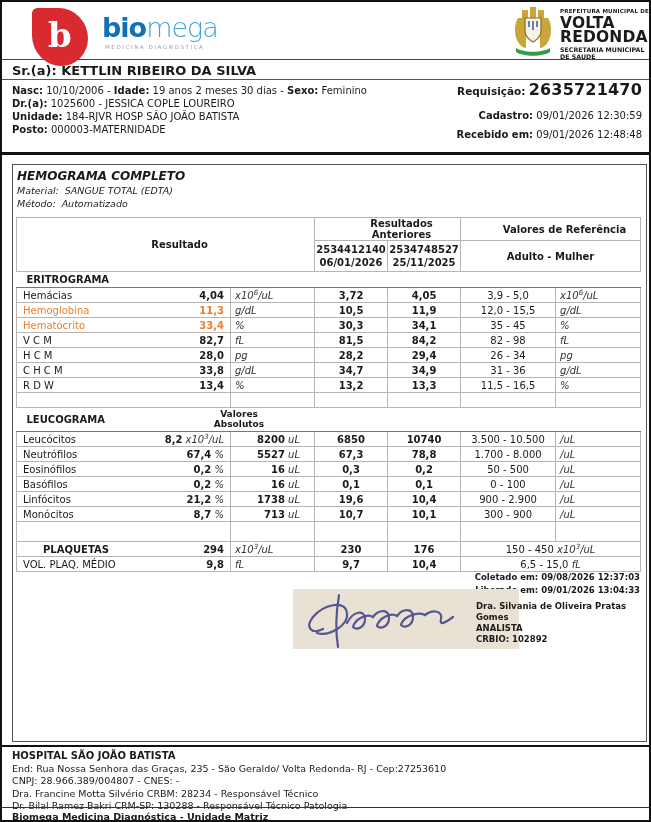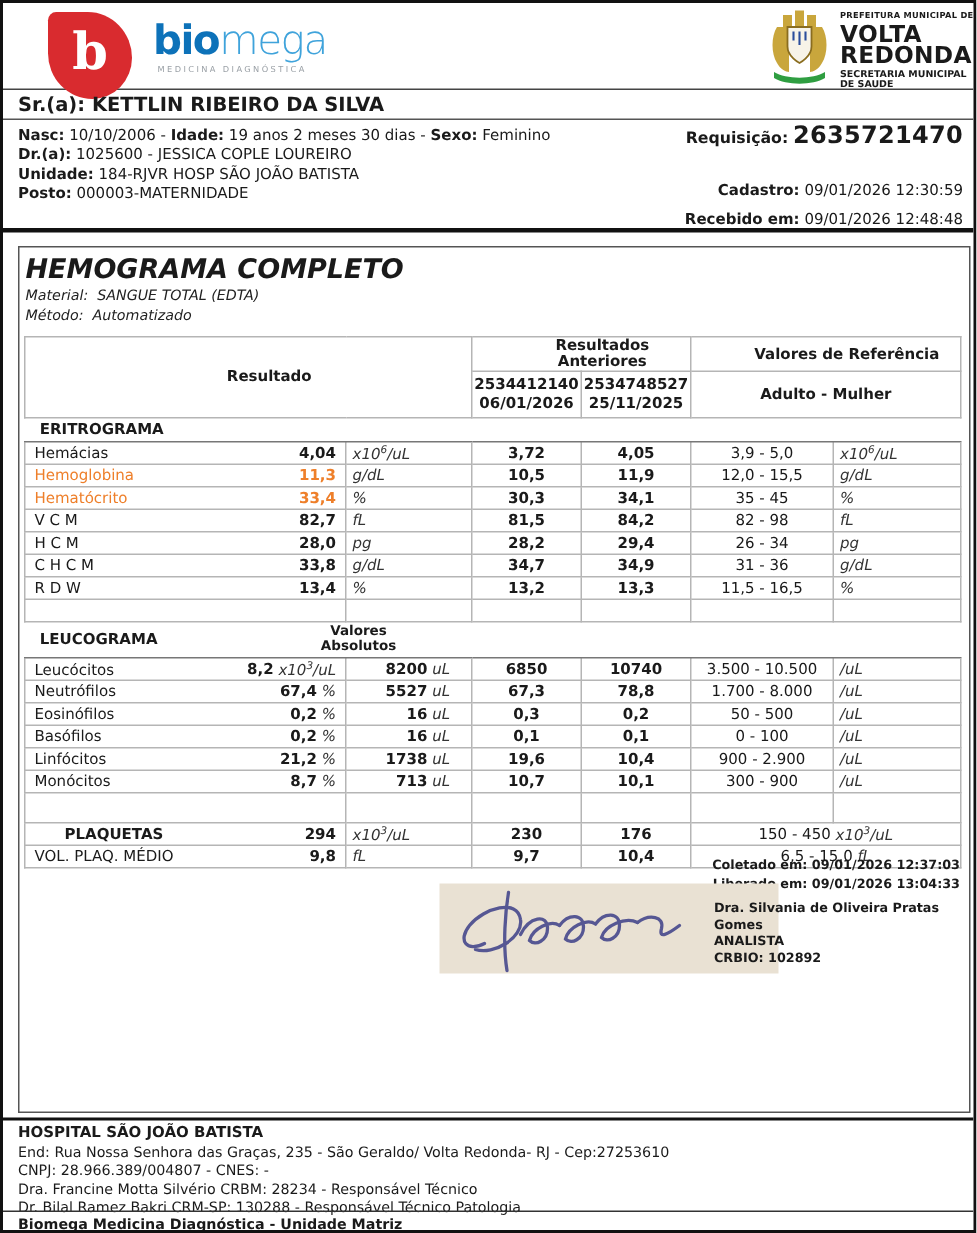--- a/index.html
+++ b/index.html
@@ -20,28 +20,28 @@
   .preftxt .l1 { font-size:5.5px; font-weight:bold; letter-spacing:.2px; margin-bottom:2px; }
   .preftxt .city { font-size:15.5px; font-weight:800; line-height:14px; letter-spacing:.2px; }
   .preftxt .dept { font-size:6.3px; font-weight:bold; margin-top:2px; line-height:7px; }
 
   
   .namebar { position:absolute; left:0; top:59px; width:100%; height:19px; border-bottom:1px solid #555;
              padding:2px 0 0 10px; font-size:13px; font-weight:bold; }
   .pdetails { position:absolute; left:10px; top:82px; font-size:10px; line-height:13px; }
   .pdetails b { font-weight:bold; }
   .reqblock { position:absolute; right:7px; top:78px; text-align:right; font-size:10px; }
-  .reqline1 { margin-bottom:23px; } .reqline1 b.lb { font-size:10.5px; }
+  .reqline1 { margin-bottom:11px; } .reqline1 b.lb { font-size:10.5px; }
   .reqnum { font-size:16px; font-weight:bold; letter-spacing:.2px; }
   .reqline { margin-bottom:8px; } .reqline b { font-weight:bold; }
   .thickline { position:absolute; left:0; top:150px; width:100%; height:3px; background:#111; }
 
   
   .mainbox { position:absolute; left:10px; top:162px; width:635px; height:578px; border:1px solid #555; }
-  .examtitle { margin:4px 0 0 4px; font-size:18px; font-weight:bold; font-style:italic; }
+  .examtitle { margin:4px 0 0 4px; font-size:12px; font-weight:bold; font-style:italic; }
   .examline { margin:2px 0 0 4px; font-size:9.5px; font-style:italic; color:#222; }
   .examline .lab { margin-right:6px; }
 
   table.grid { border-collapse:collapse; table-layout:fixed; width:624px; margin:8px 0 0 3px; font-size:10px; }
   .grid th, .grid td { border:1px solid #b5b5b5; vertical-align:middle; }
   .grid thead th { font-weight:bold; text-align:center; font-size:10px; }
   .grid thead tr.h1 th { height:21px;padding-left:28px; }
   .grid thead tr.h2 th { height:31px; line-height:13px; }
   .grid tbody td { height:15px; padding:0 4px; }
   td.c1 { padding:0 6px !important; }
@@ -393,21 +393,21 @@
             </td>
             <td class="c2"><i class="u">fL</i></td>
             <td class="cp">9,7</td>
             <td class="cp">10,4</td>
             <td class="cr" colspan="2">6,5 - 15,0 <i class="u">fL</i></td>
           </tr>
         </tbody>
     </table>
 
     <div class="collect">
-      <div><span>Coletado em:</span> <span>09/01/2026 12:37:03</span></div>
+      <div><span>Coletado em:</span> <span>09/08/2026 12:37:03</span></div>
       <div><span>Liberado em:</span> <span>09/01/2026 13:04:33</span></div>
     </div>
 
     <div class="sig">
       <svg width="226" height="60" viewBox="0 0 226 60">
         <g fill="none" stroke="#3c3f88" stroke-width="2.2" stroke-linecap="round" opacity="0.85">
           <path d="M30,40 C18,46 12,38 20,28 C30,16 52,10 54,24 C56,36 36,48 24,44"></path>
           <path d="M46,6 C44,18 42,40 45,58"></path>
           <path d="M54,34 C60,22 72,20 72,30 C72,38 64,42 60,38 C62,30 74,24 80,28"></path>
           <path d="M80,28 C86,20 96,20 96,29 C96,37 88,41 84,37 C86,29 98,23 104,27"></path>

